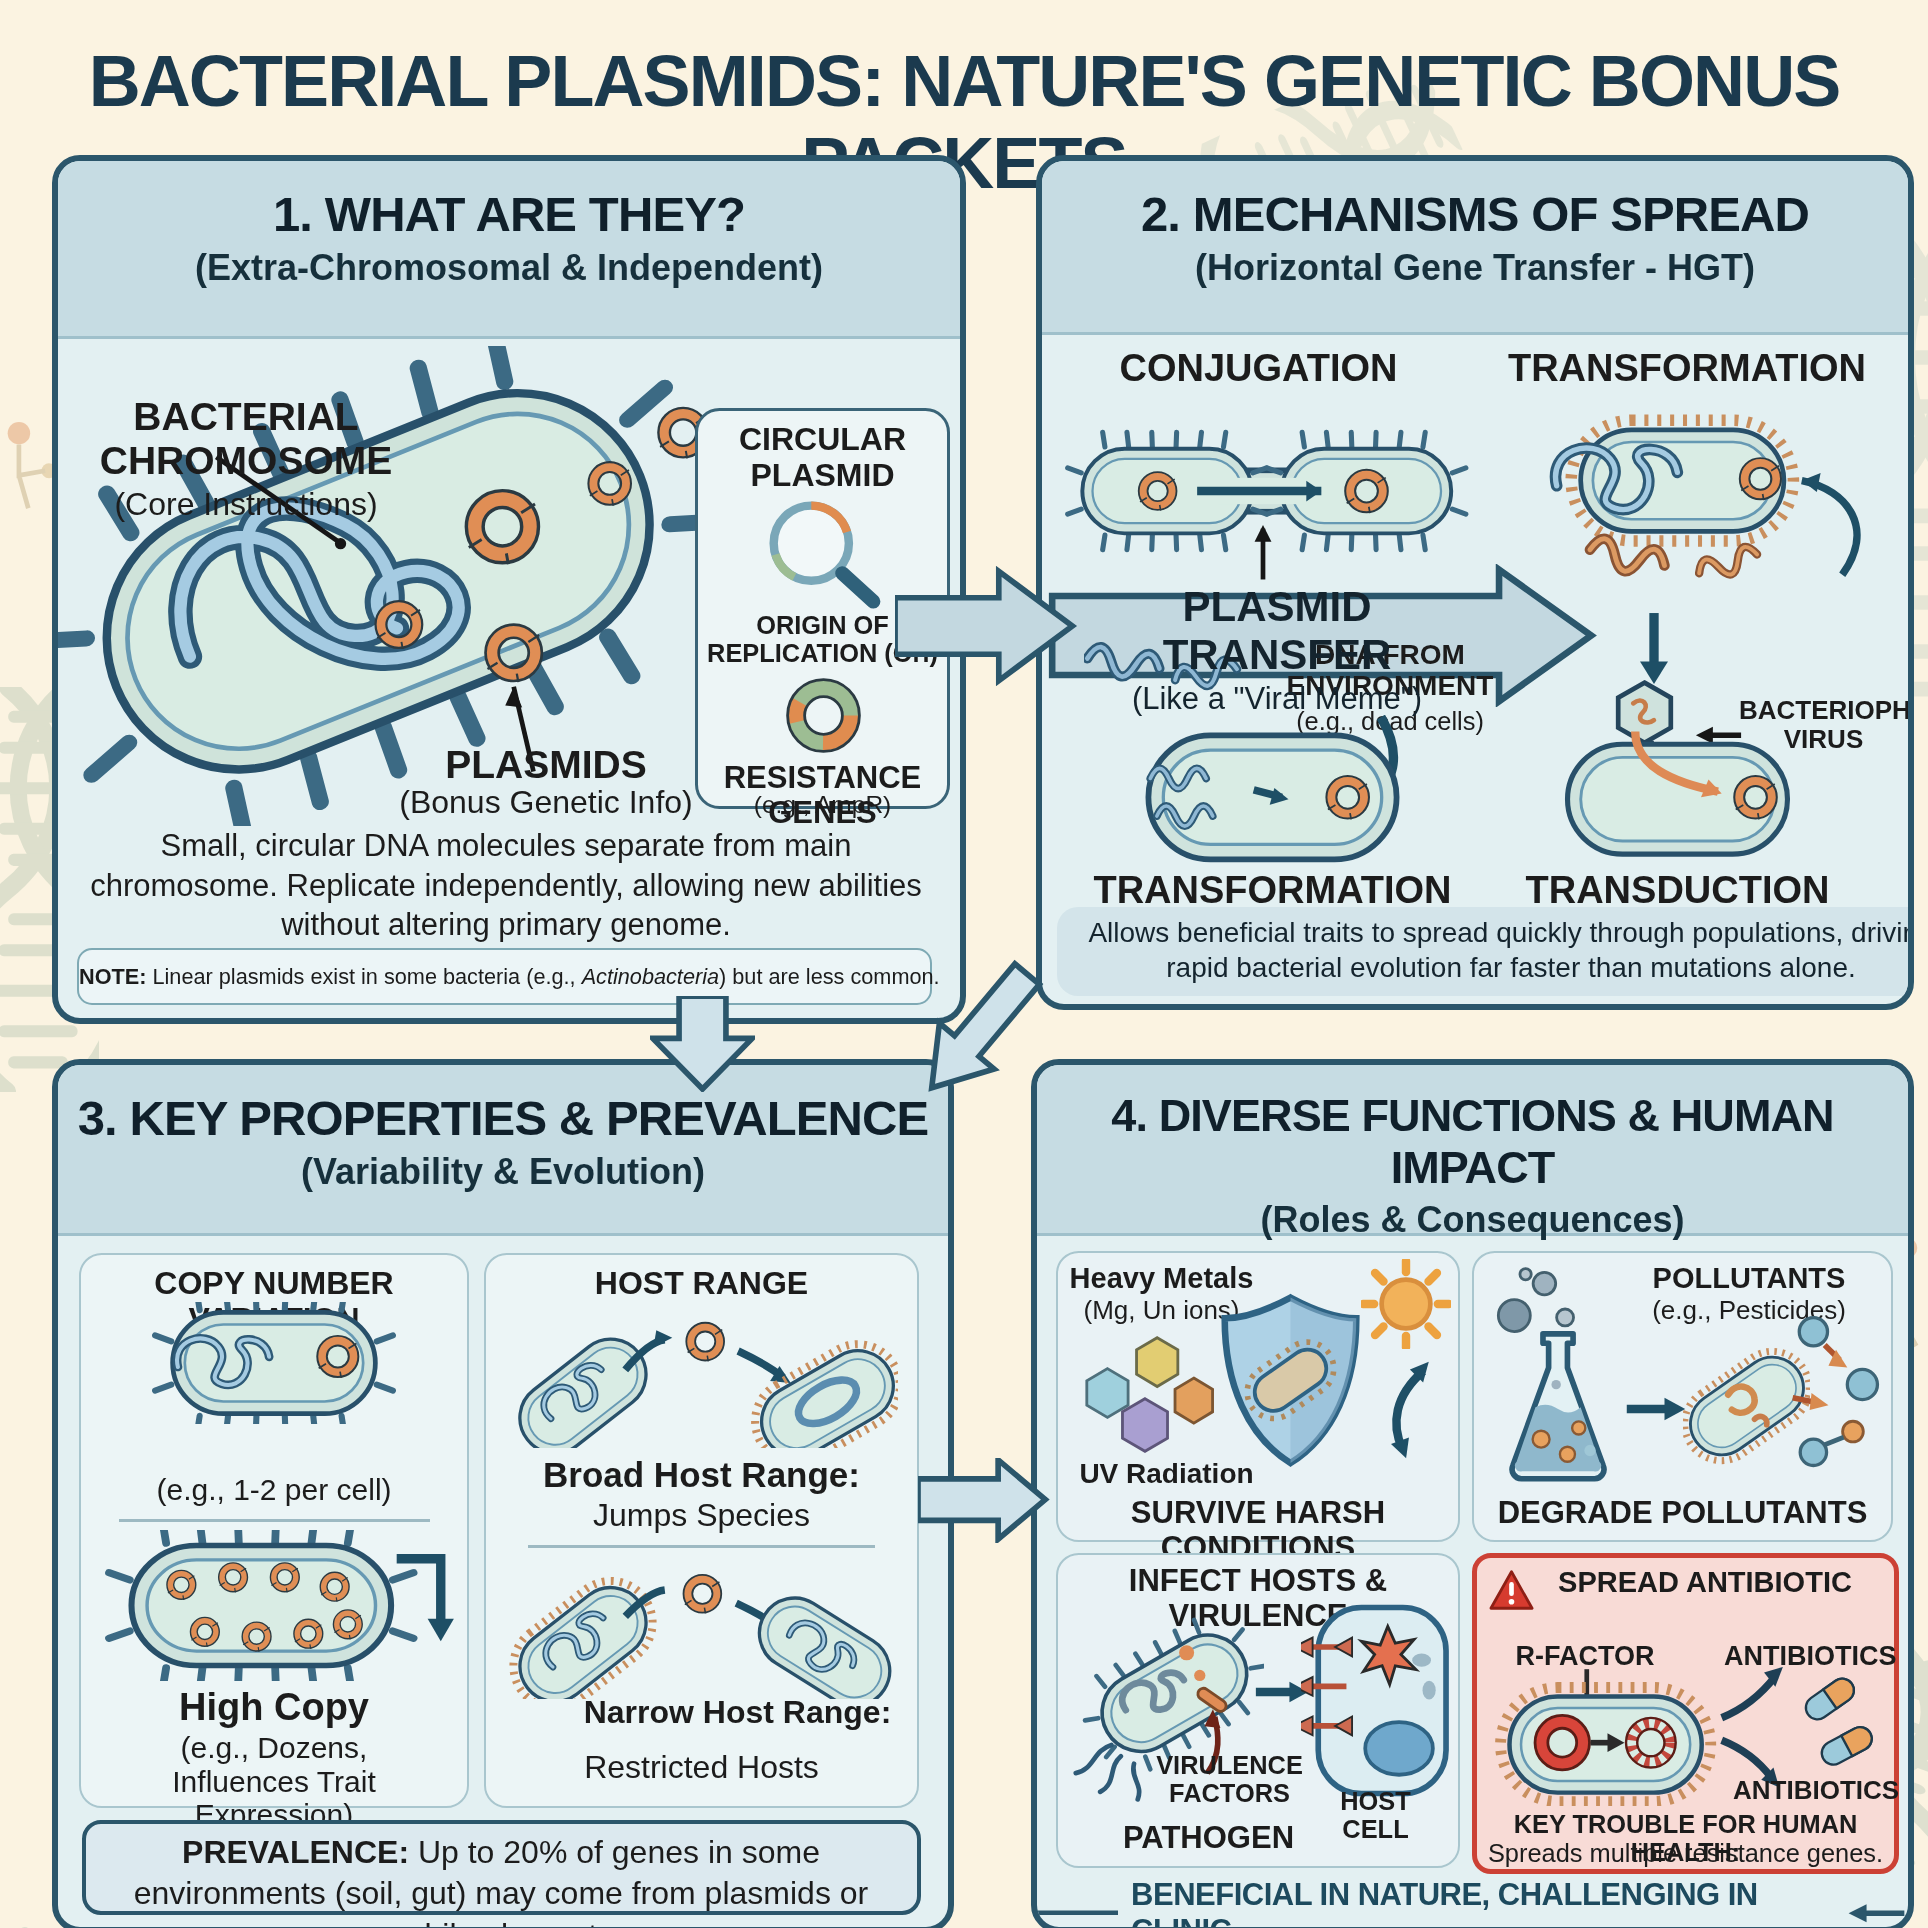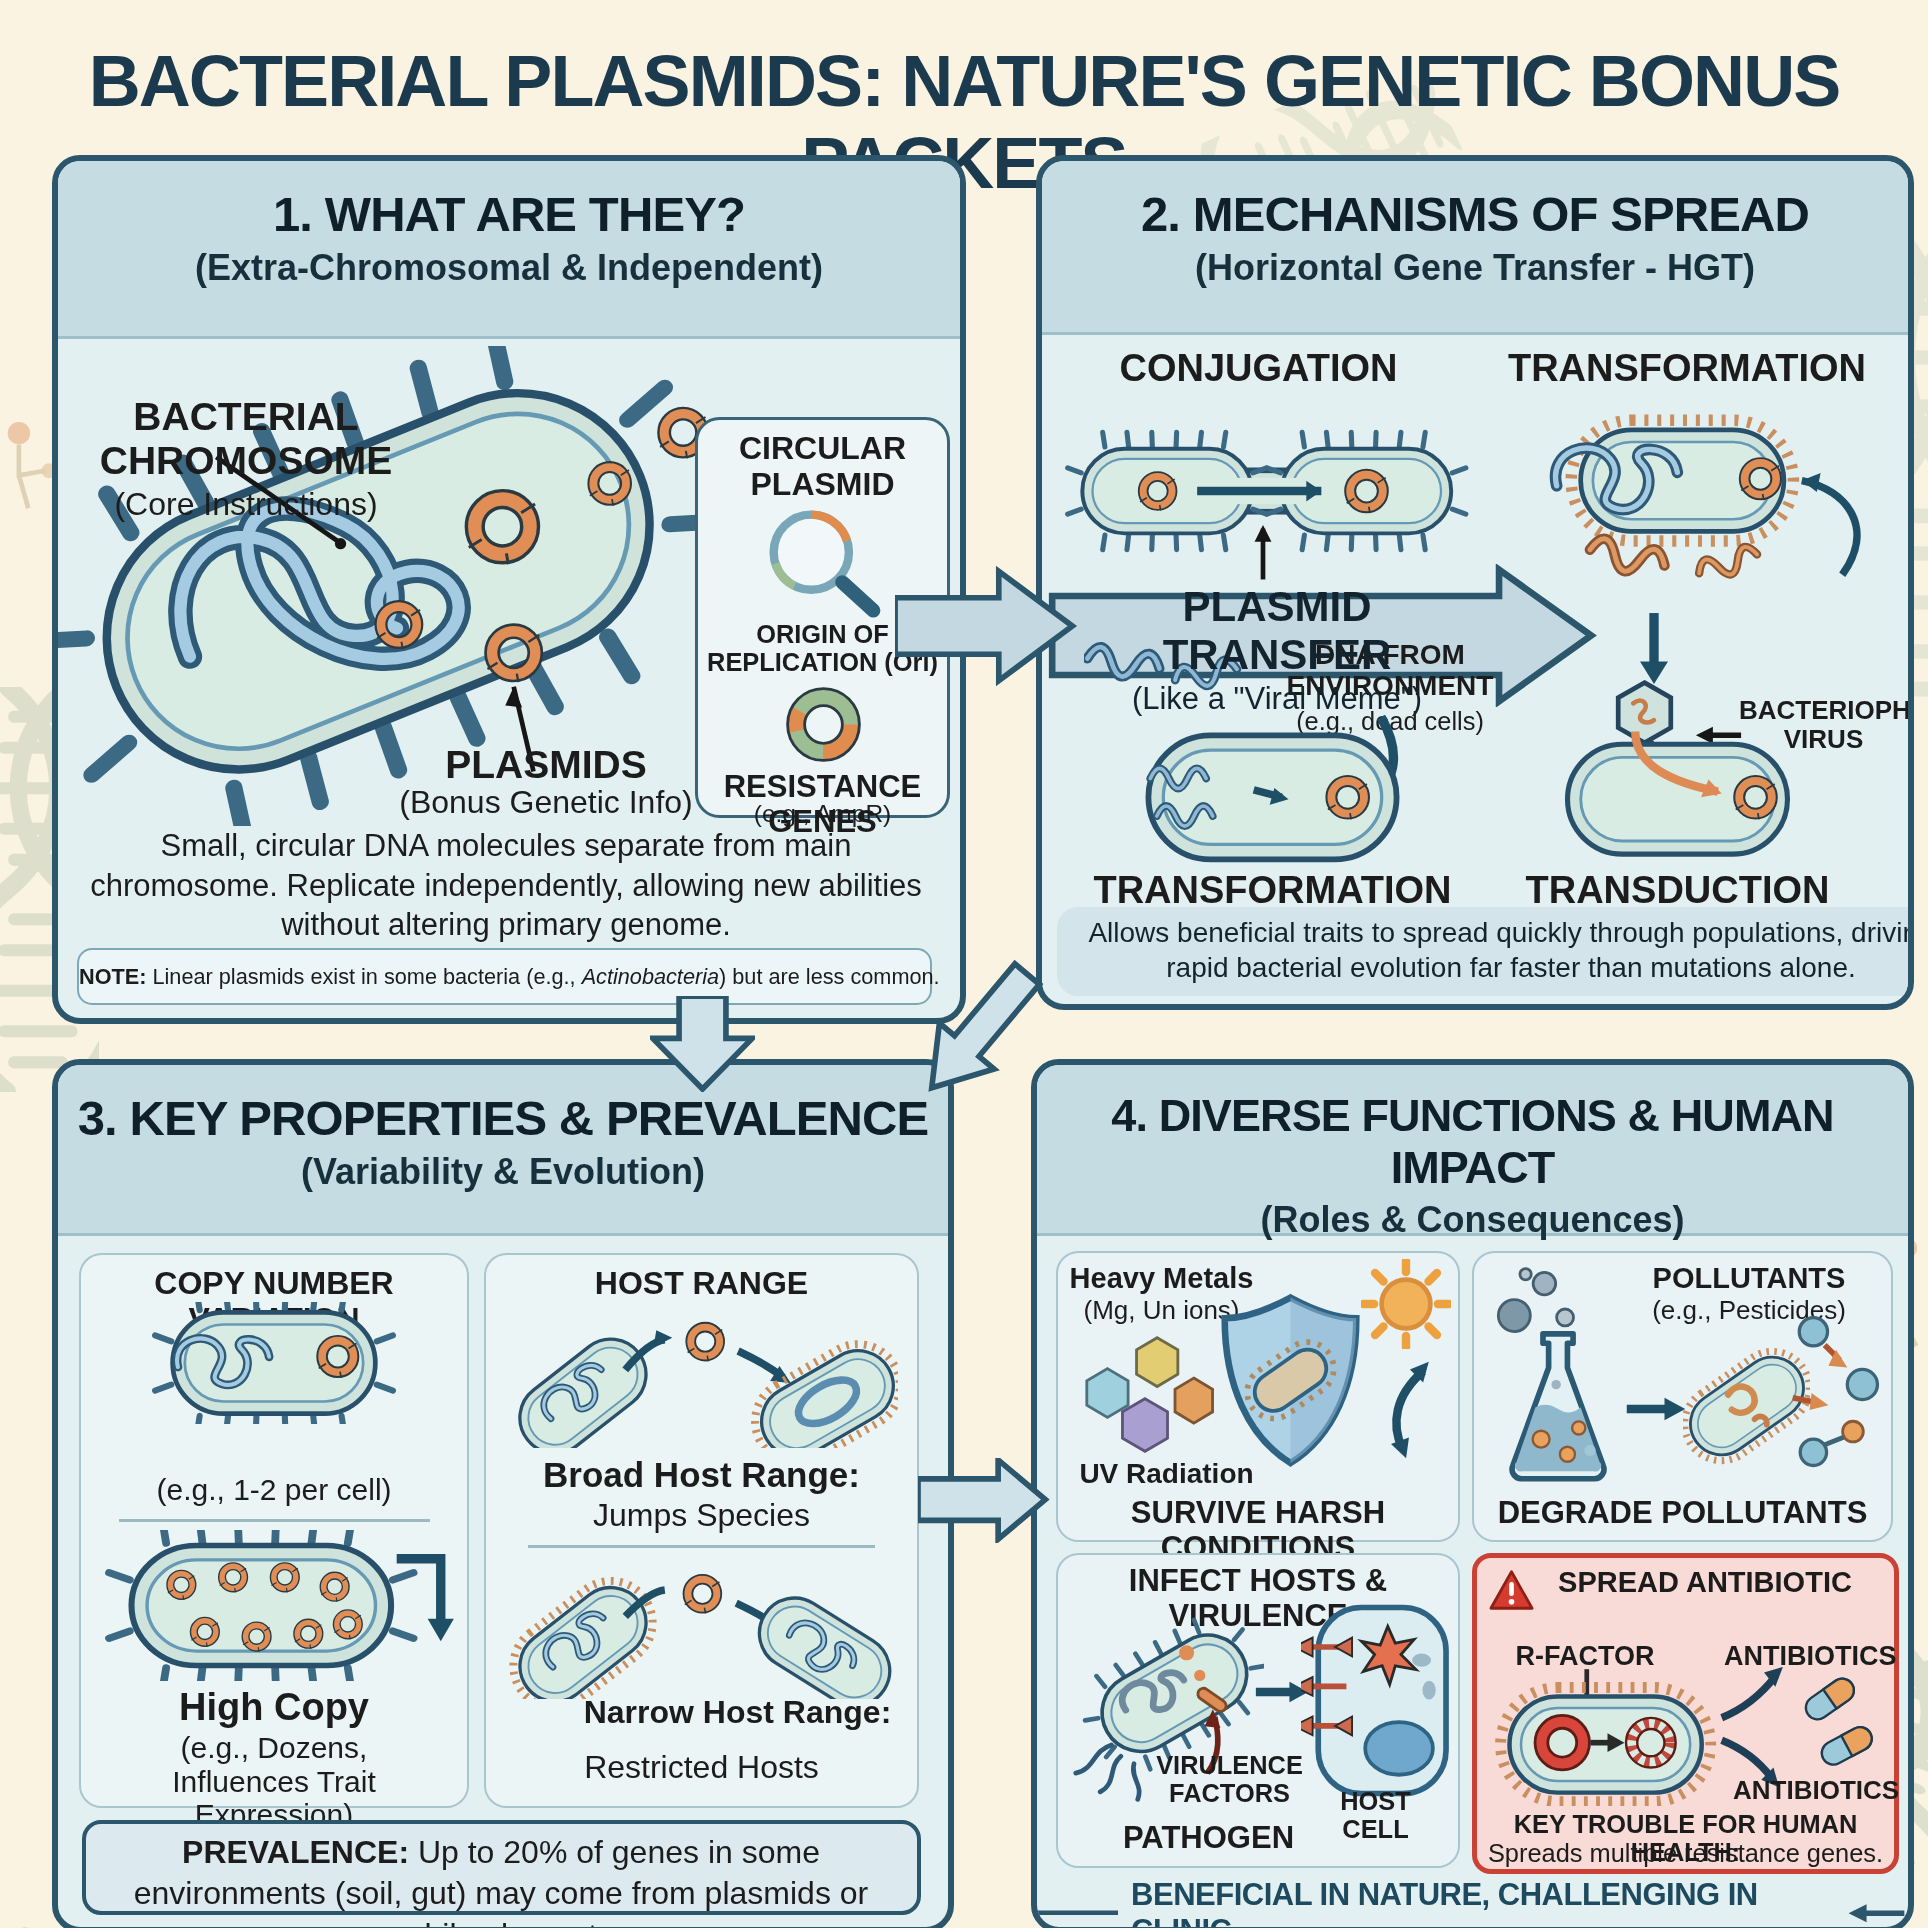--- a/index.html
+++ b/index.html
@@ -145,21 +145,21 @@
     <circle cx="300" cy="210" r="6" fill="#161616"></circle>
     <path d="M505,452 L484,362" stroke="#161616" stroke-width="5"></path>
     <path d="M484,362 l-9,20 18,2 z" fill="#161616"></path>
   </svg>
 
   <div class="lbl b" style="left:28px;top:234px;width:320px;font-size:39px;">BACTERIAL CHROMOSOME</div>
   <div class="lbl" style="left:28px;top:326px;width:320px;font-size:32px;">(Core Instructions)</div>
   <div class="lbl b" style="left:347px;top:582px;width:282px;font-size:39px;">PLASMIDS</div>
   <div class="lbl" style="left:328px;top:624px;width:320px;font-size:32px;">(Bonus Genetic Info)</div>
 
-  <div class="sidebox" style="left:637px;top:247px;width:249px;height:395px;margin-top:9px;">
+  <div class="sidebox" style="left:637px;top:247px;width:249px;height:395px;">
     <div class="lbl b c" style="left:0;top:11.3px;width:100%;font-size:32px;">CIRCULAR PLASMID</div>
     <svg class="abs" style="left:55px;top:87px" width="141" height="113" viewBox="0 0 150 120">
       <circle cx="62" cy="48" r="40" fill="#f2f8f9" stroke="#7aa7b8" stroke-width="9"></circle>
       <path d="M62,8 a40,40 0 0 1 38,28" fill="none" stroke="#e08c4f" stroke-width="9"></path>
       <path d="M24,60 a40,40 0 0 0 20,24" fill="none" stroke="#9dbd93" stroke-width="9"></path>
       <line x1="95" y1="80" x2="128" y2="110" stroke="#2f617a" stroke-width="15" stroke-linecap="round"></line>
     </svg>
     <div class="lbl b" style="left:7.5px;top:200px;width:234px;font-size:25.4px;">ORIGIN OF REPLICATION (Ori)</div>
     <svg class="abs" style="left:83px;top:262px" width="85" height="85" viewBox="-45 -45 90 90">
       <circle r="29" fill="none" stroke="#9dbd93" stroke-width="16"></circle>

